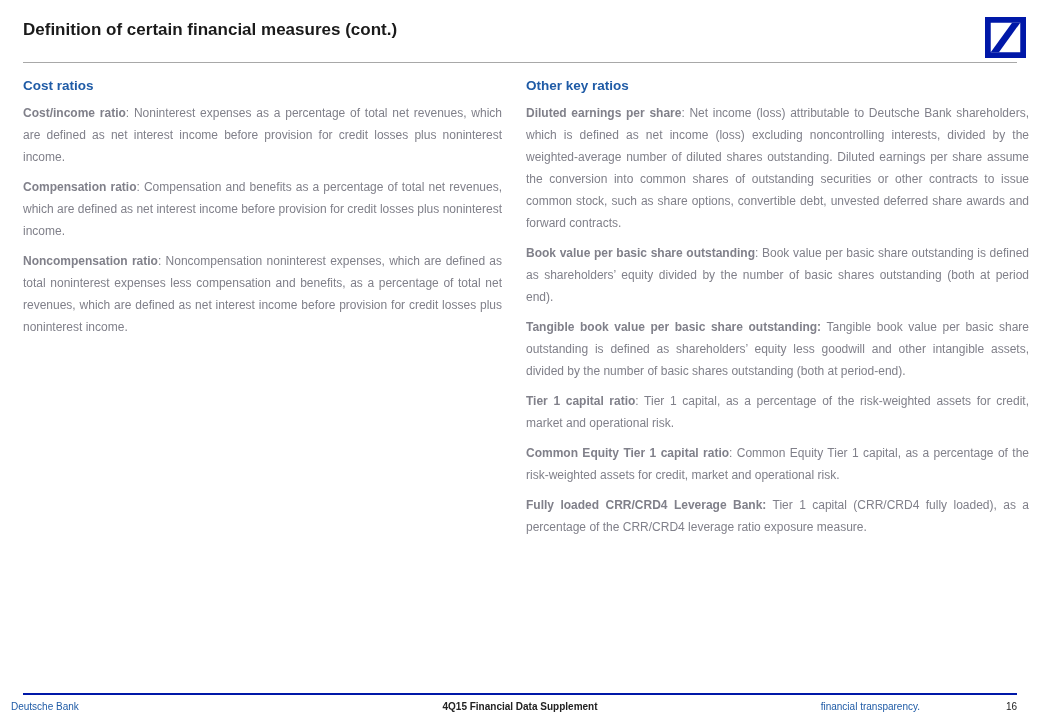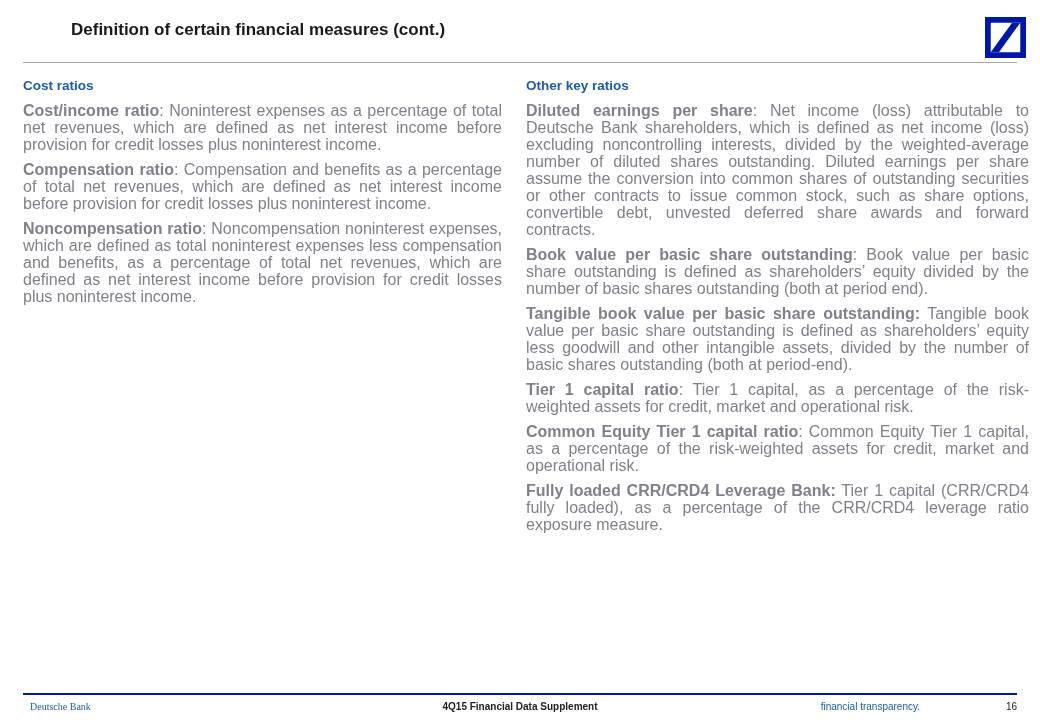--- a/index.html
+++ b/index.html
@@ -12,21 +12,20 @@
     }
     .page { position: absolute; inset: 0; }
 
     .title {
       position: absolute;
       left: 23px;
       top: 20px;
       font-size: 17px;
       font-weight: bold;
       color: var(--title-color, #1a1a1a);
-      margin-left: 48px;
     }
 
     .logo {
       position: absolute;
       top: 17px;
       right: 14px;
       width: 41px;
       height: 41px;
       color: var(--brand-blue, #0018A8);
     }
@@ -53,43 +52,43 @@
     .col-right { flex: 1; }
 
     .section-heading {
       font-size: 13.5px;
       font-weight: bold;
       color: var(--heading-blue, #1f5ba6);
       margin-bottom: 9px;
     }
 
     .def {
-      font-size: 16px;
-      line-height: 17px;
+      font-size: 12px;
+      line-height: 22px;
       color: var(--body-gray, #80808a);
       text-align: justify;
       margin-bottom: 8px;
     }
     .def .term { font-weight: bold; }
 
     .footer-rule {
       position: absolute;
       left: 23px;
       right: 23px;
       bottom: 25px;
       height: 2px;
       background: var(--brand-blue, #0018A8);
     }
     .footer-text {
       position: absolute;
       bottom: 8px;
       font-size: 10px;
       white-space: nowrap;
     }
-    .f-left  { left: 30px;  color: var(--heading-blue, #1f5ba6); font-family: Liberation Serif, serif; }
+    .f-left  { left: 11px;  color: var(--heading-blue, #1f5ba6); }
     .f-center{ left: 50%; transform: translateX(-50%); color: #222222; font-weight: bold; }
     .f-tagline { right: 120px; color: var(--heading-blue, #1f5ba6); }
     .f-page  { right: 23px; color: #222222; }
   </style>
 </head>
 <body>
 
 <div class="page">
 
   <h1 class="title">Definition of certain financial measures (cont.)</h1>

